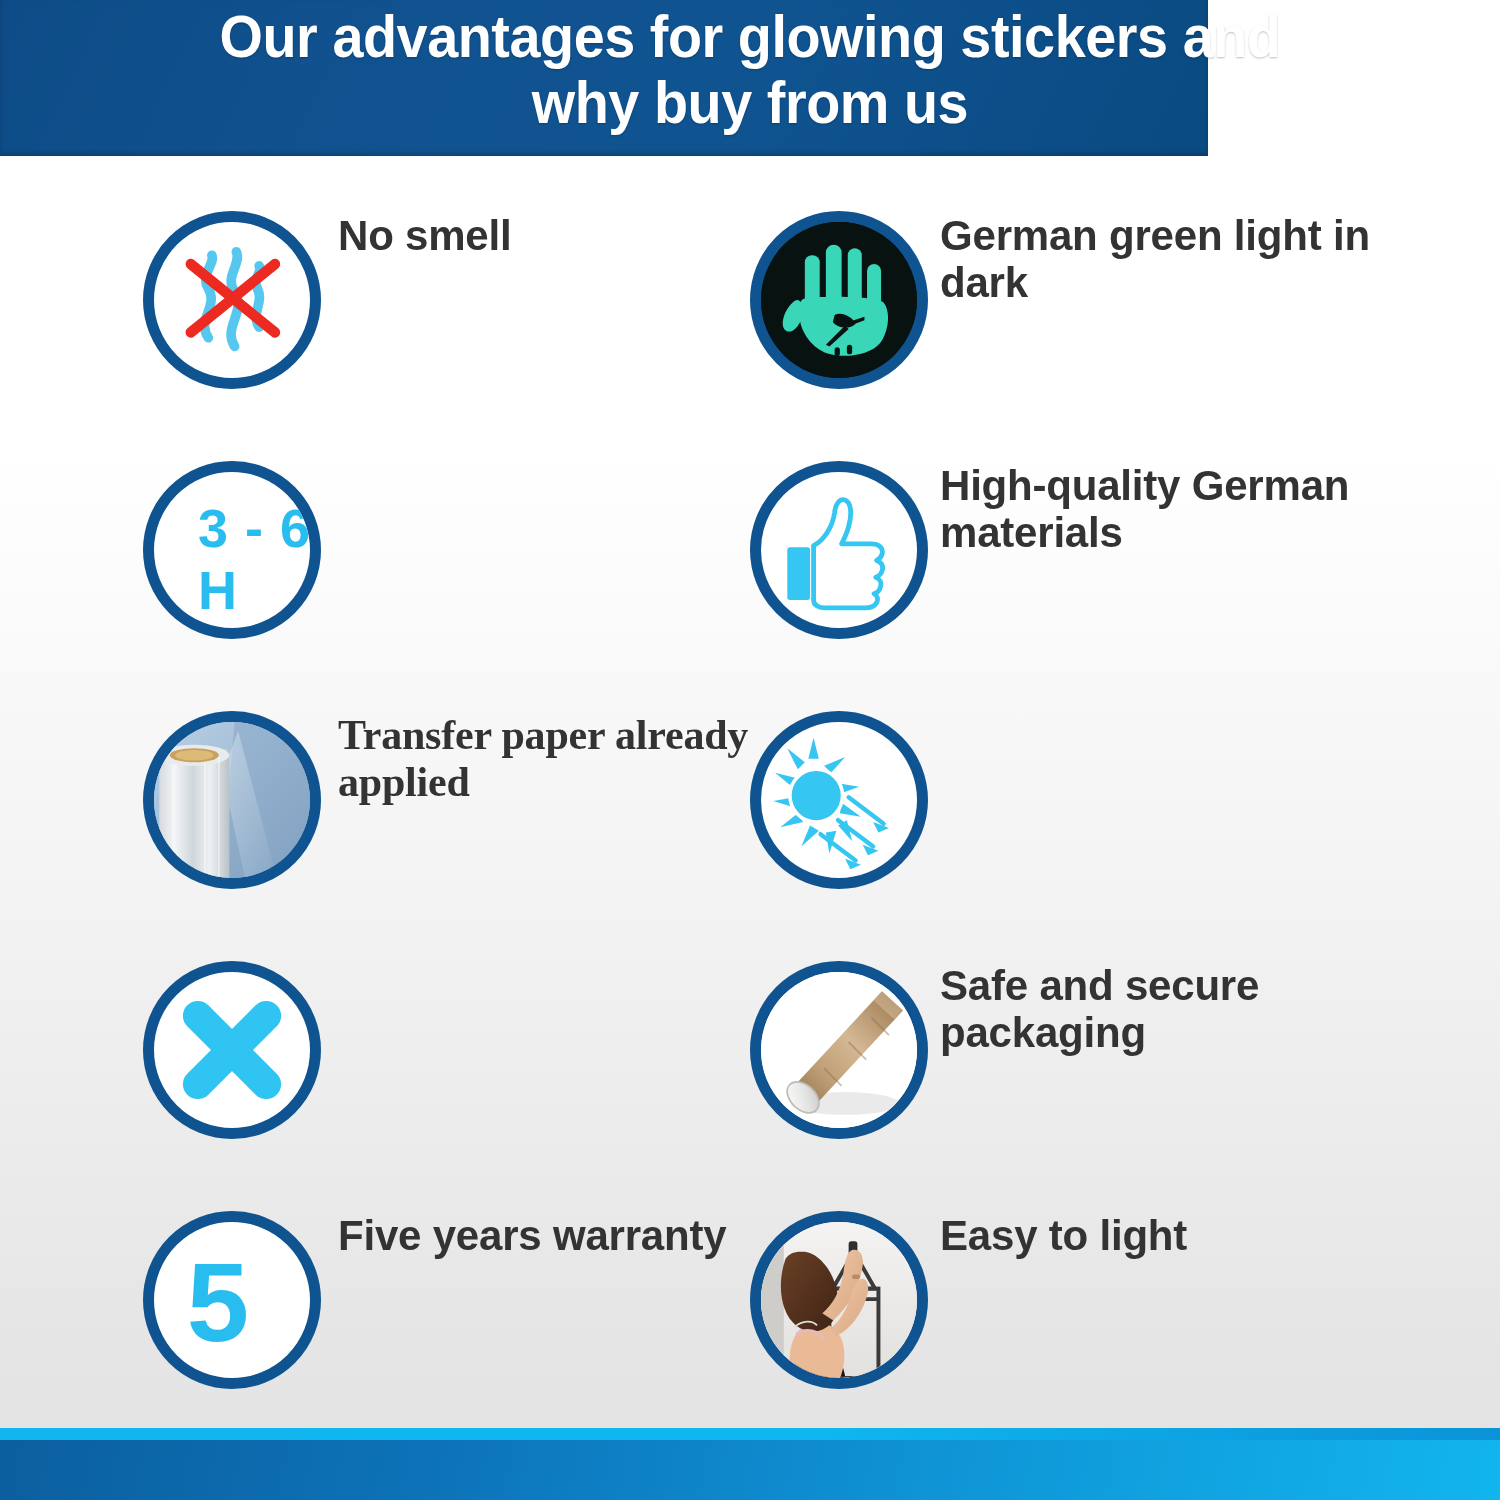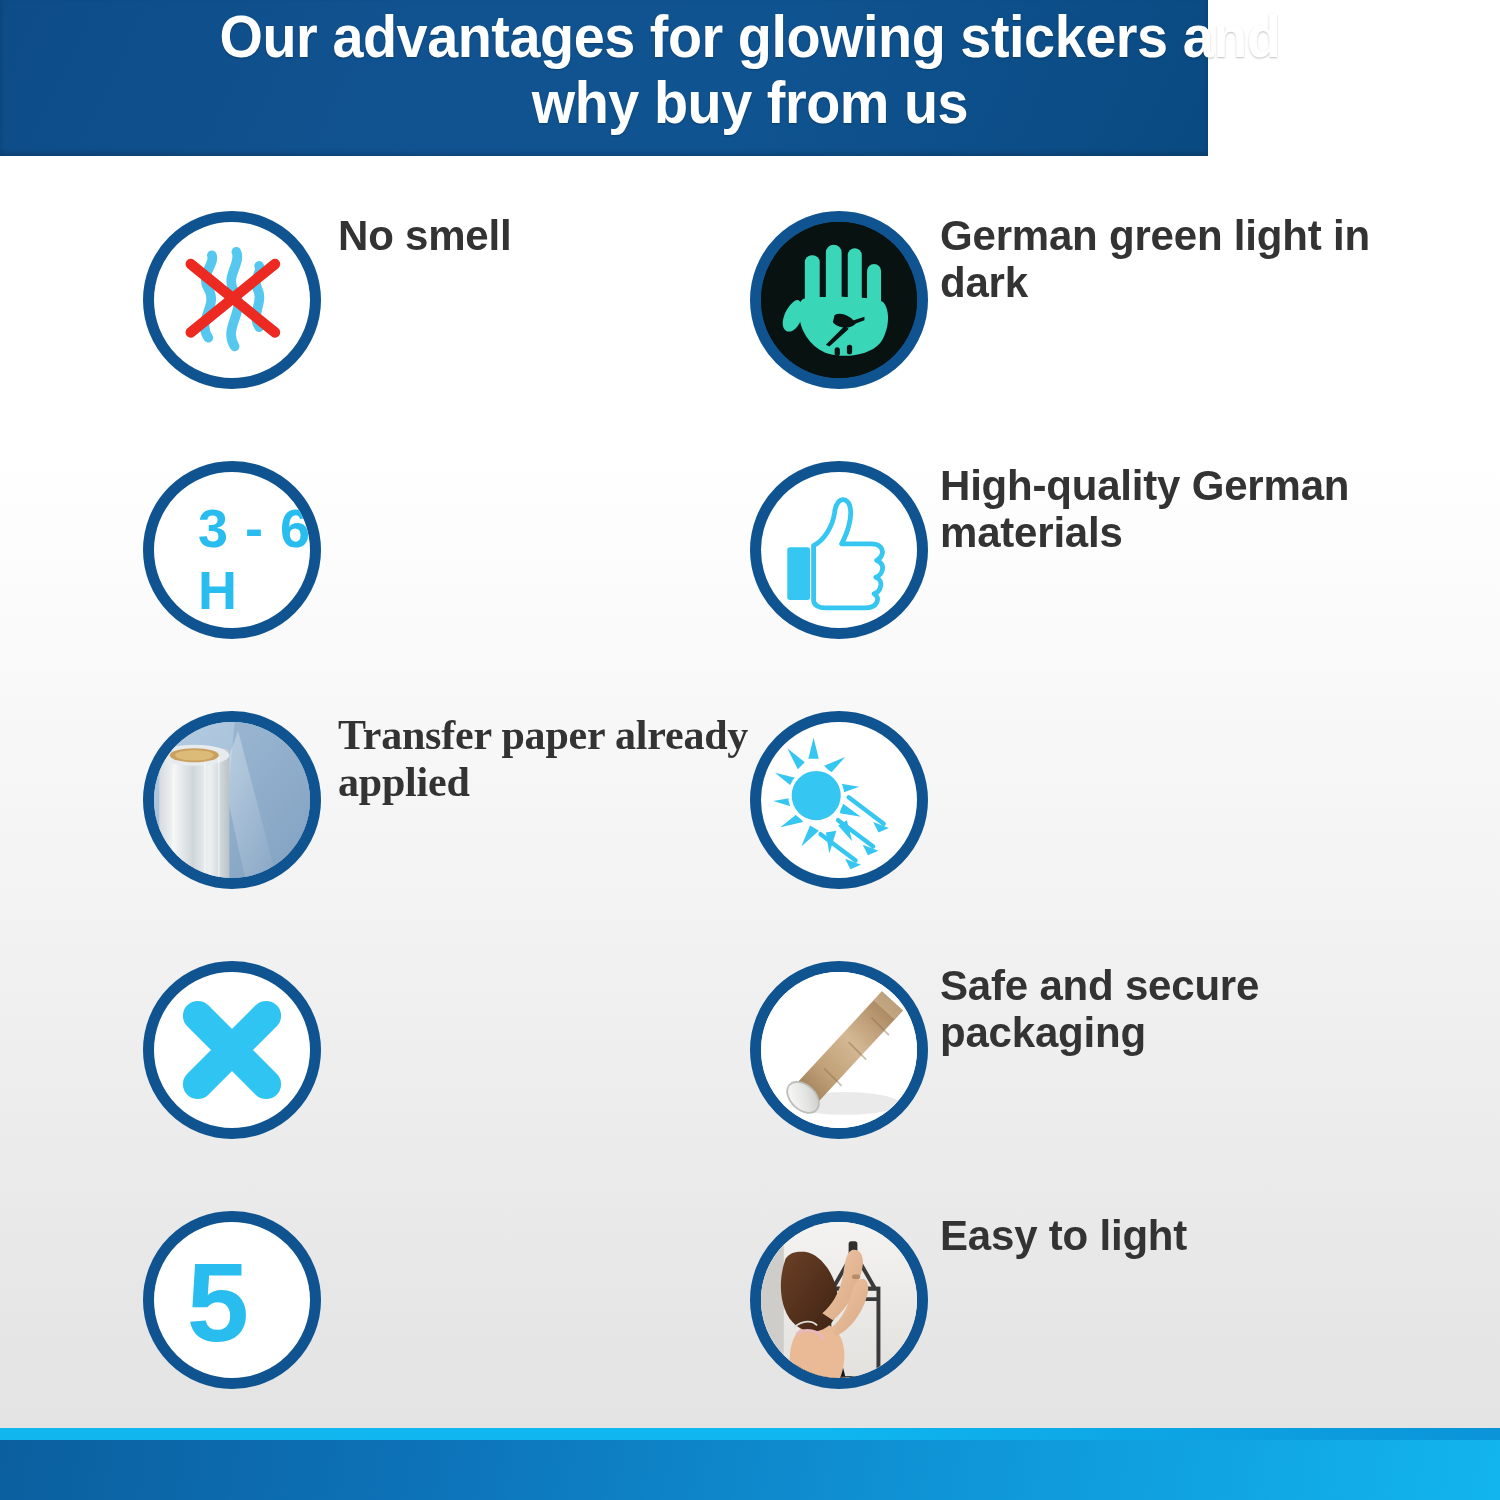--- a/index.html
+++ b/index.html
@@ -361,20 +361,21 @@
         <div class="feature-label">Safe and secure packaging</div>
       </div>
     </div>
 
     <div class="feature-row" style="top:1000px;">
 
       <div class="feature-item col-left">
         <div class="feature-icon ring">
           <span class="txt-five">5</span>
         </div>
+        <div class="feature-label">Five years warranty</div>
       </div>
 
       <div class="feature-item col-right">
         <div class="feature-icon ring photo-apply">
           <svg class="icon-svg" viewBox="0 0 178 178">
             <defs>
               <linearGradient id="wallg" x1="0" y1="0" x2="0" y2="1">
                 <stop offset="0%" stop-color="#f4f3f1"></stop>
                 <stop offset="100%" stop-color="#e3e1de"></stop>
               </linearGradient>

